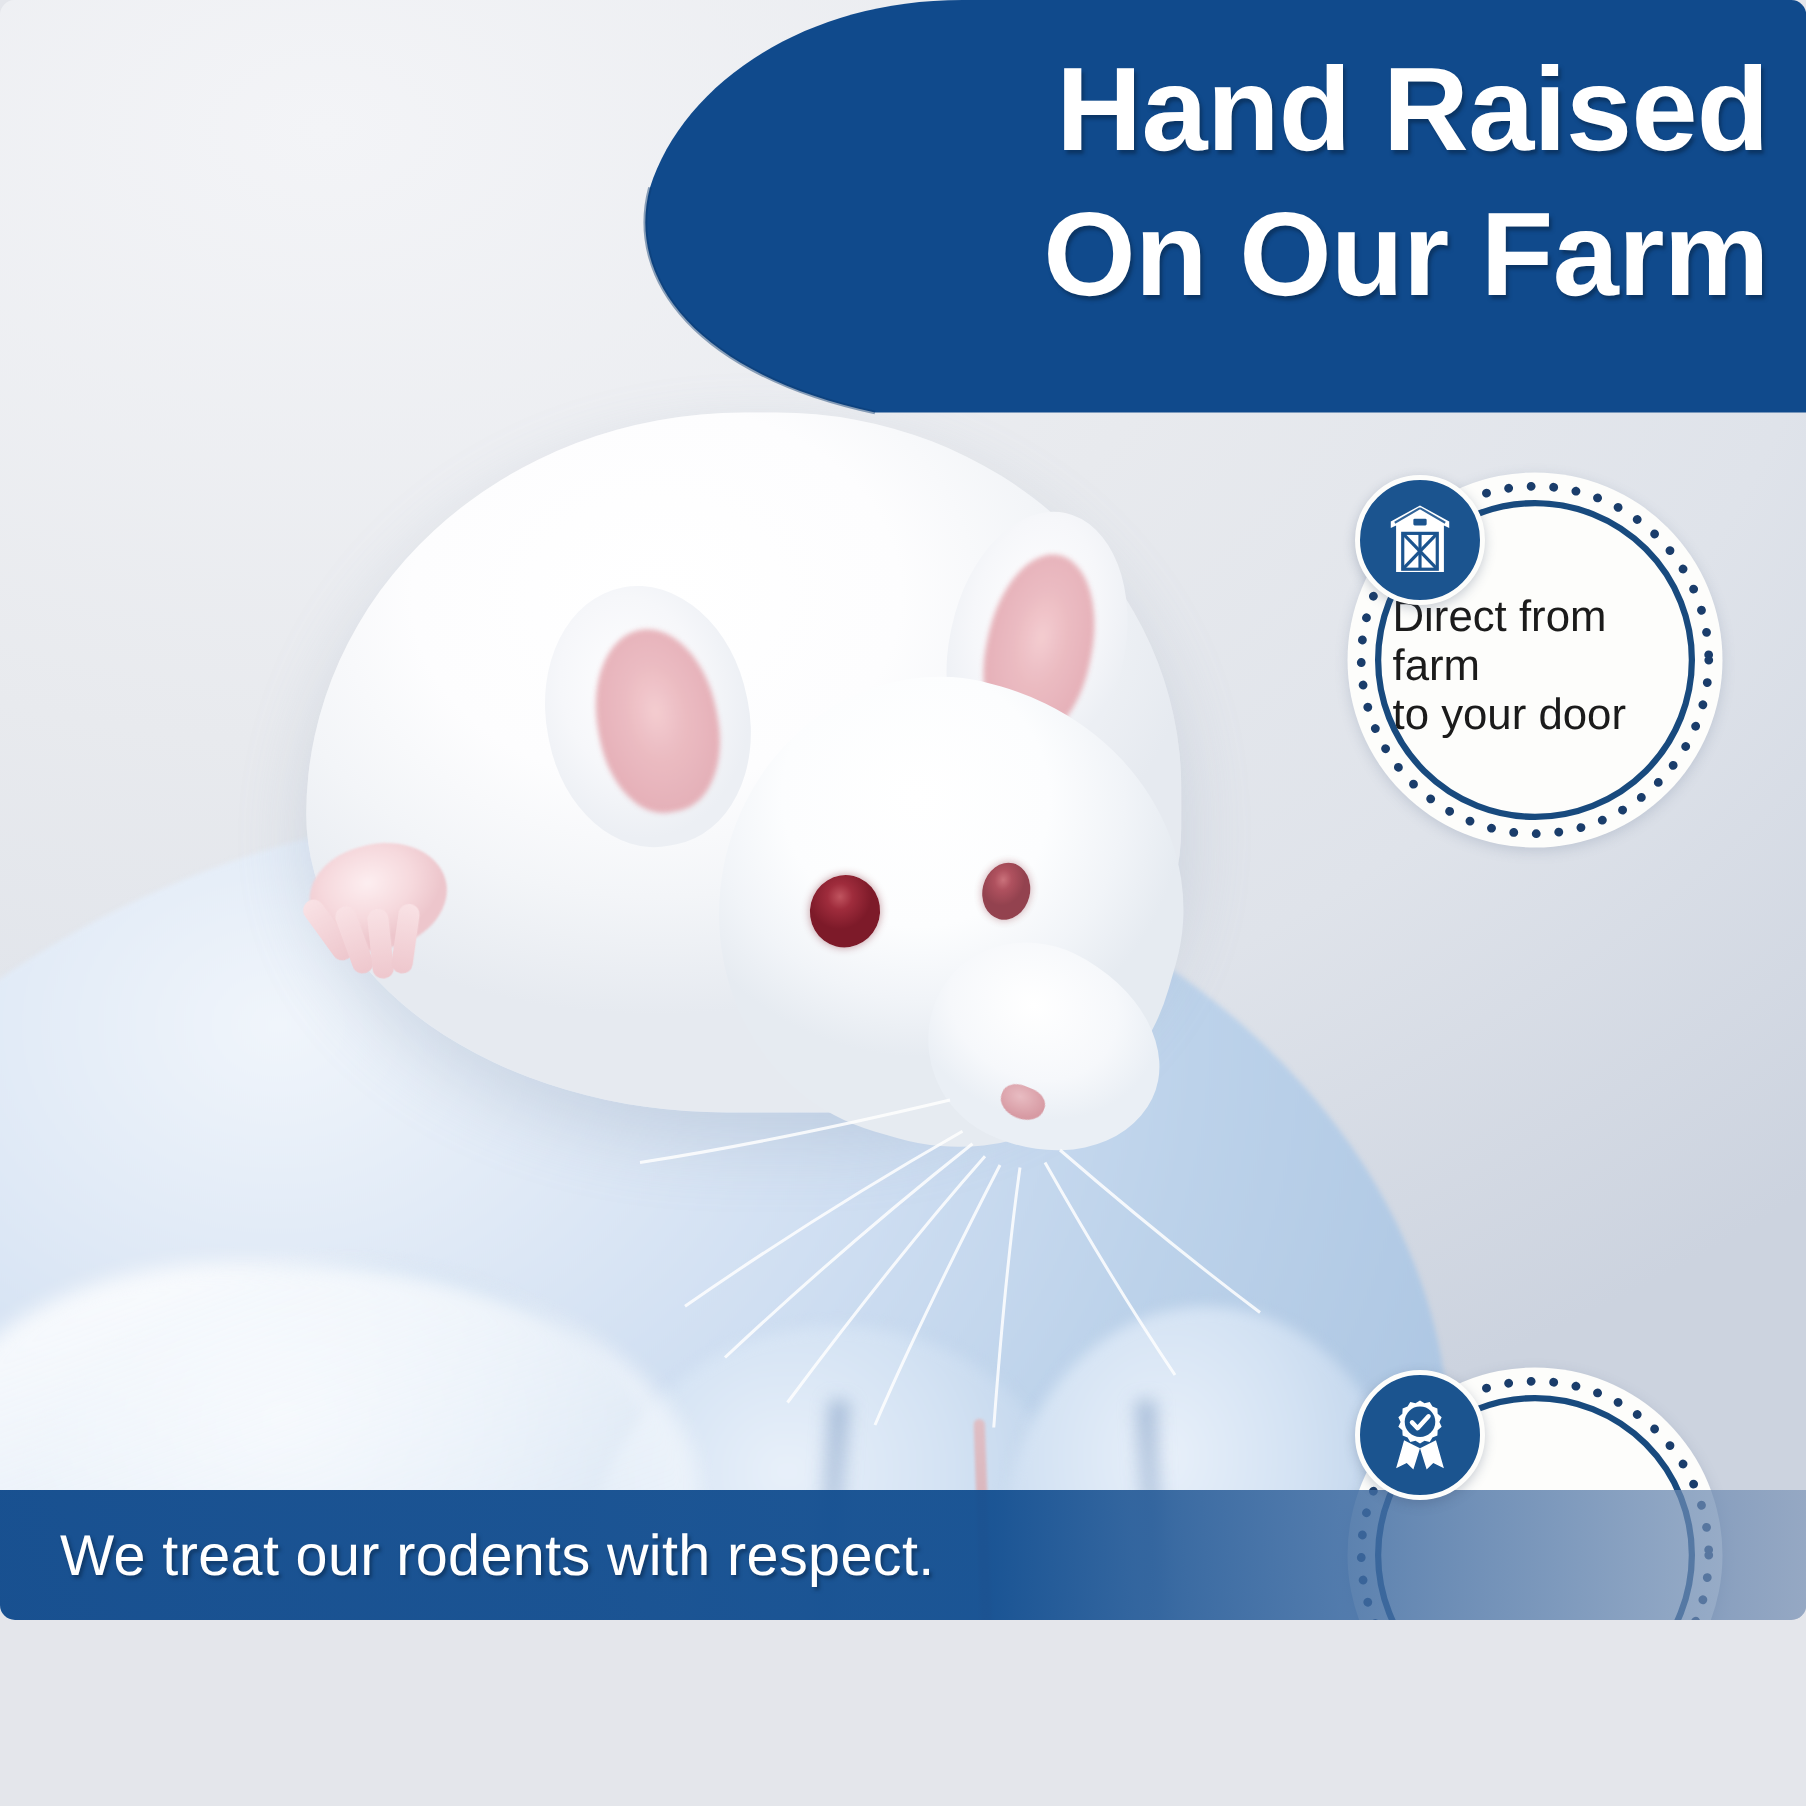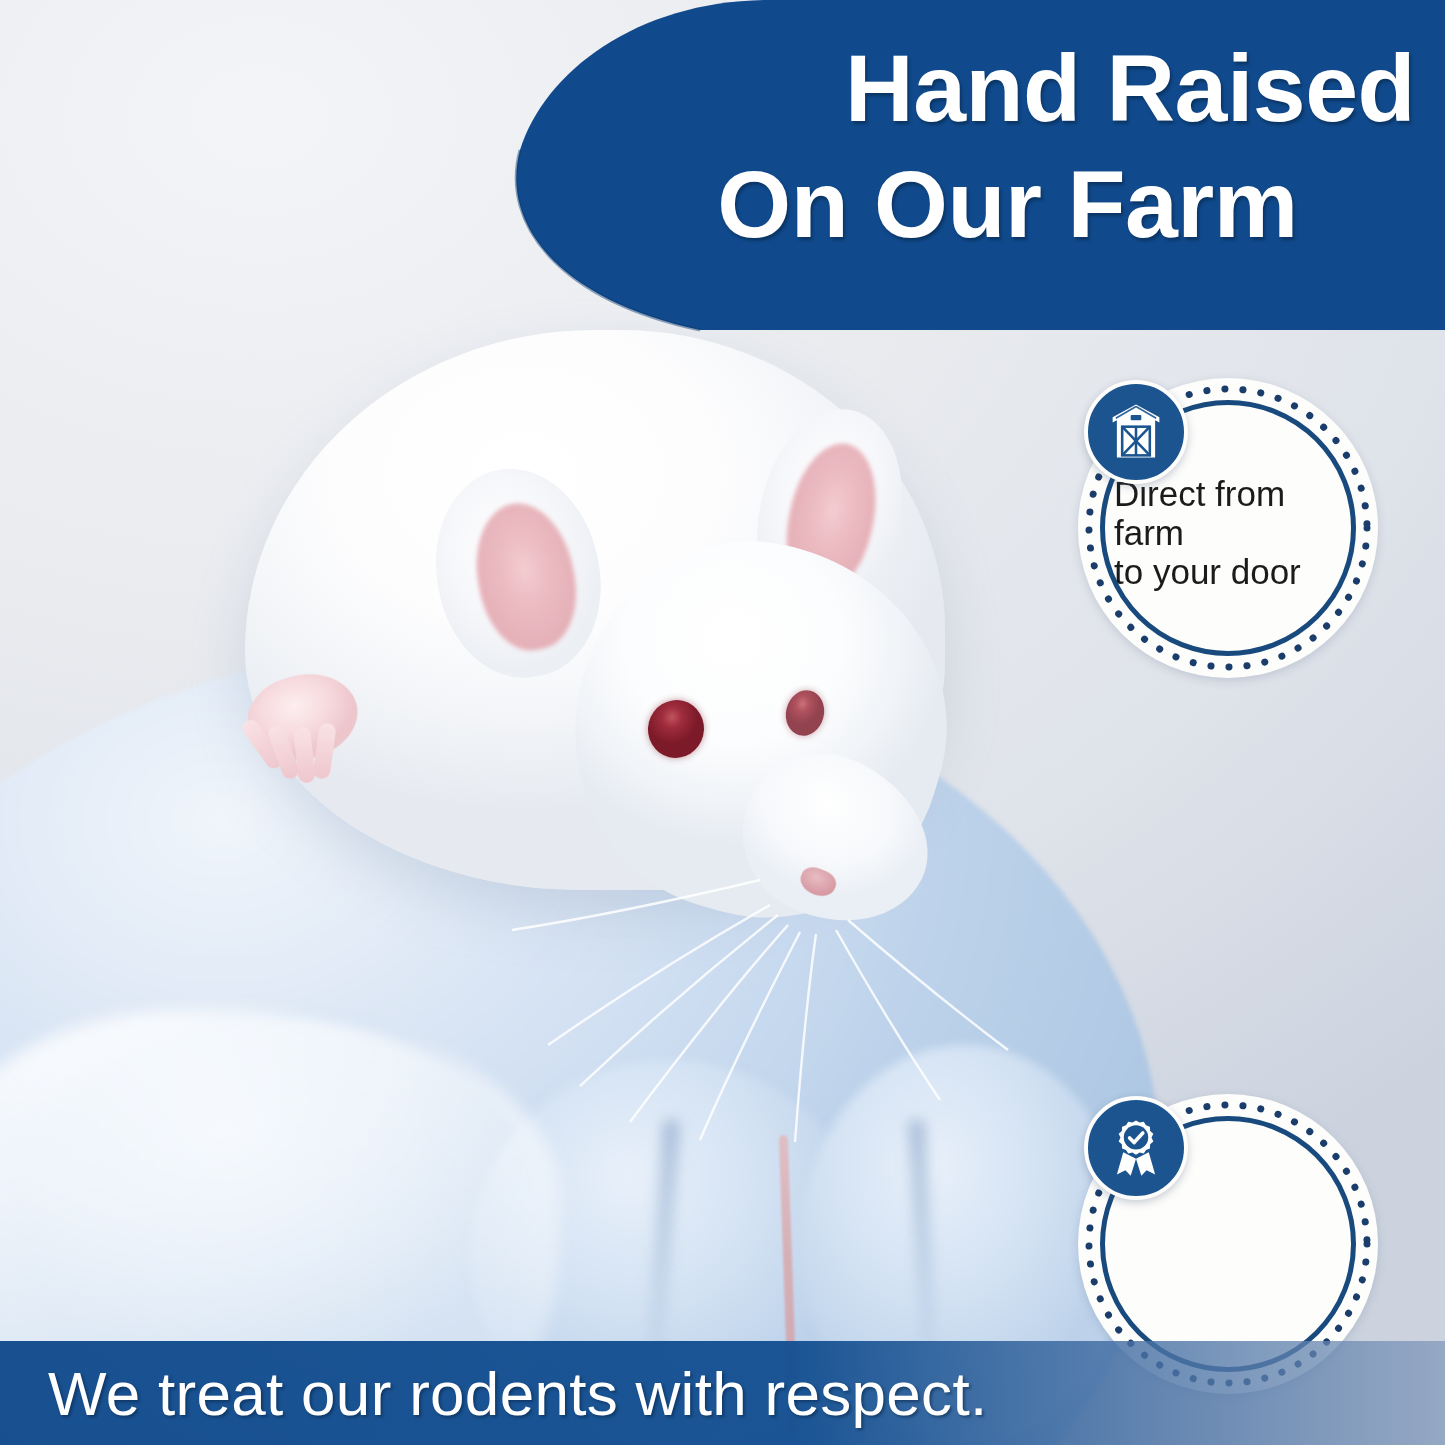--- a/index.html
+++ b/index.html
@@ -5,24 +5,25 @@
   * { margin:0; padding:0; box-sizing:border-box; }
   html,body { width:1445px; height:1445px; overflow:hidden; }
   body {
     font-family:"Liberation Sans", sans-serif;
     background:#e4e6eb;
   }
 
   
   #canvas {
     position:relative;
-    width:1445px; height:1445px;
+    width:1445px; height:1296px;
     overflow:hidden;
     background:
       linear-gradient(120deg,#e9eaee 0%,#e2e4e9 38%,#d2d7e0 68%,#c3cad8 100%);
+    border-radius: 12px;
   }
 
   
   .photo-layer { position:absolute; inset:0; overflow:hidden; }
 
   
   .backdrop {
     position:absolute; inset:0;
     background:
       radial-gradient(120% 90% at 18% 8%, #f3f4f7 0%, #e8eaee 42%, #dfe3ea 70%, #ccd3df 100%);
@@ -180,38 +181,38 @@
     width:815px;
     text-align:right;
     color:#ffffff;
     font-weight:700;
     font-size:95px;
     line-height:1.28;
     letter-spacing:-.5px;
     text-shadow:2px 3px 3px rgba(8,36,70,.55);
     white-space:nowrap;
   }
-  .header-line-2 { margin-top:-6px;text-align:center; }
+  .header-line-2 { margin-top:-6px; }
 
   
   .bottom-banner {
     position:absolute;
     left:0; bottom:0; width:1445px; height:104px;
     background:linear-gradient(90deg,
         rgba(16,74,140,.96) 0%,
         rgba(18,78,144,.95) 55%,
         rgba(70,112,164,.82) 78%,
         rgba(126,150,184,.70) 100%);
   }
   .bottom-text {
     position:absolute;
     left:48px; top:50%;
     transform:translateY(-50%);
     color:#ffffff;
-    font-size:62px;
+    font-size:46px;
     font-weight:400;
     letter-spacing:.3px;
     text-shadow:2px 2px 3px rgba(8,36,70,.55);
     white-space:nowrap;
   }
 
   
   .badge {
     position:absolute;
     width:300px; height:300px;

